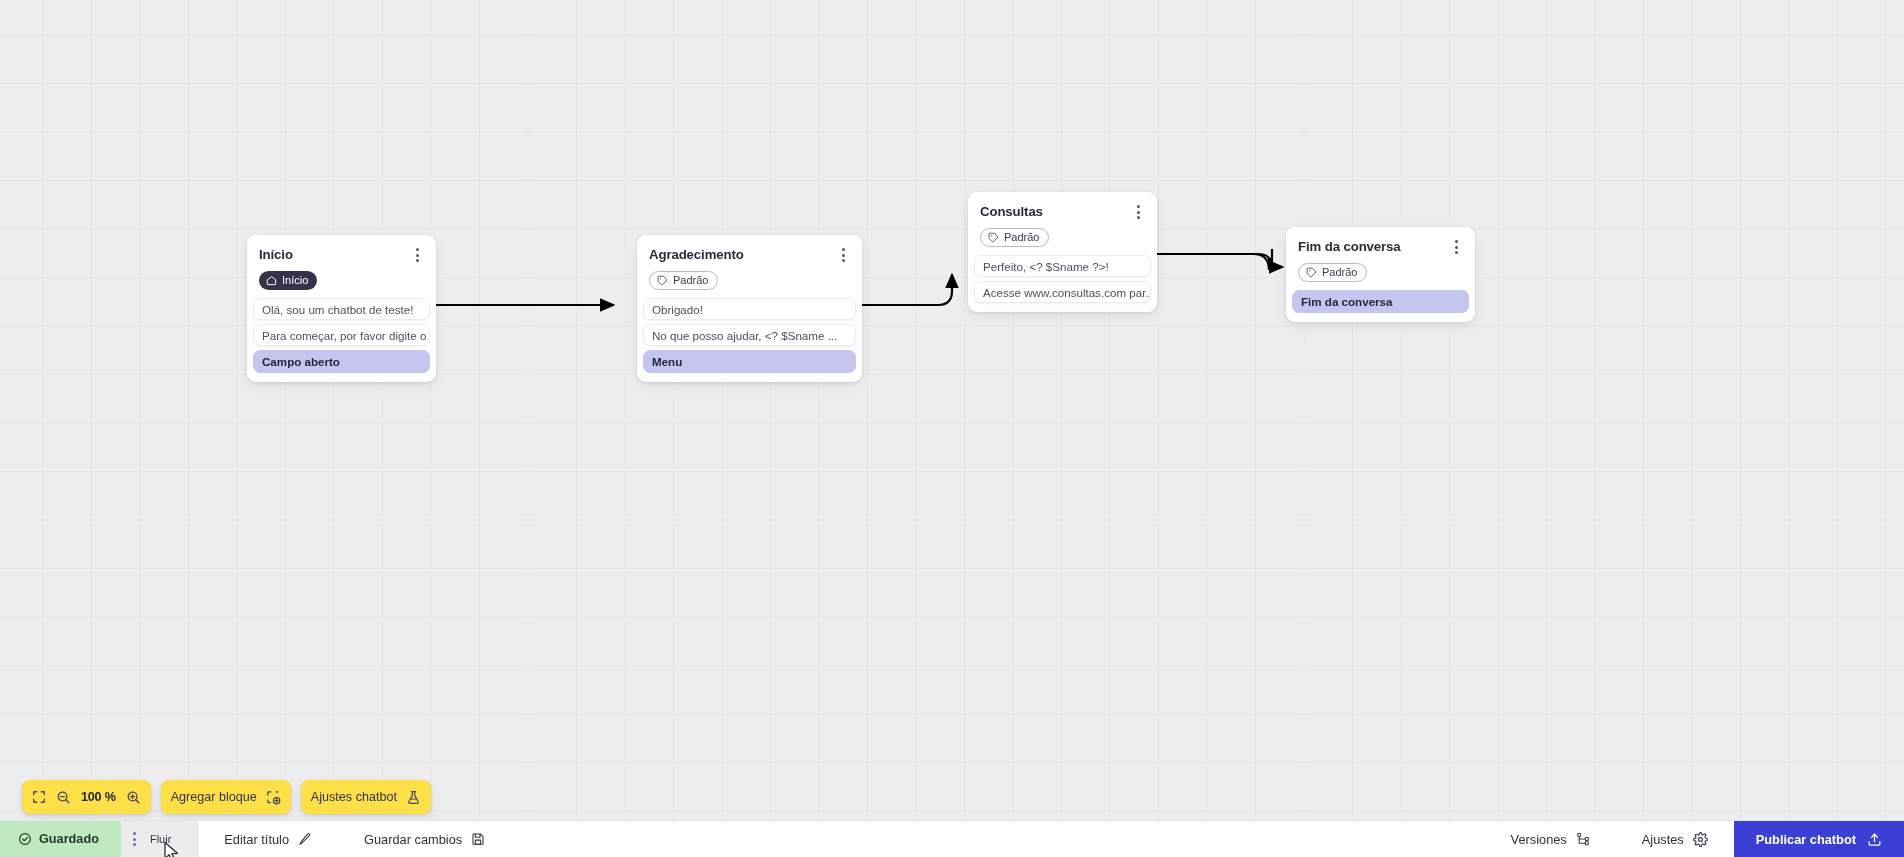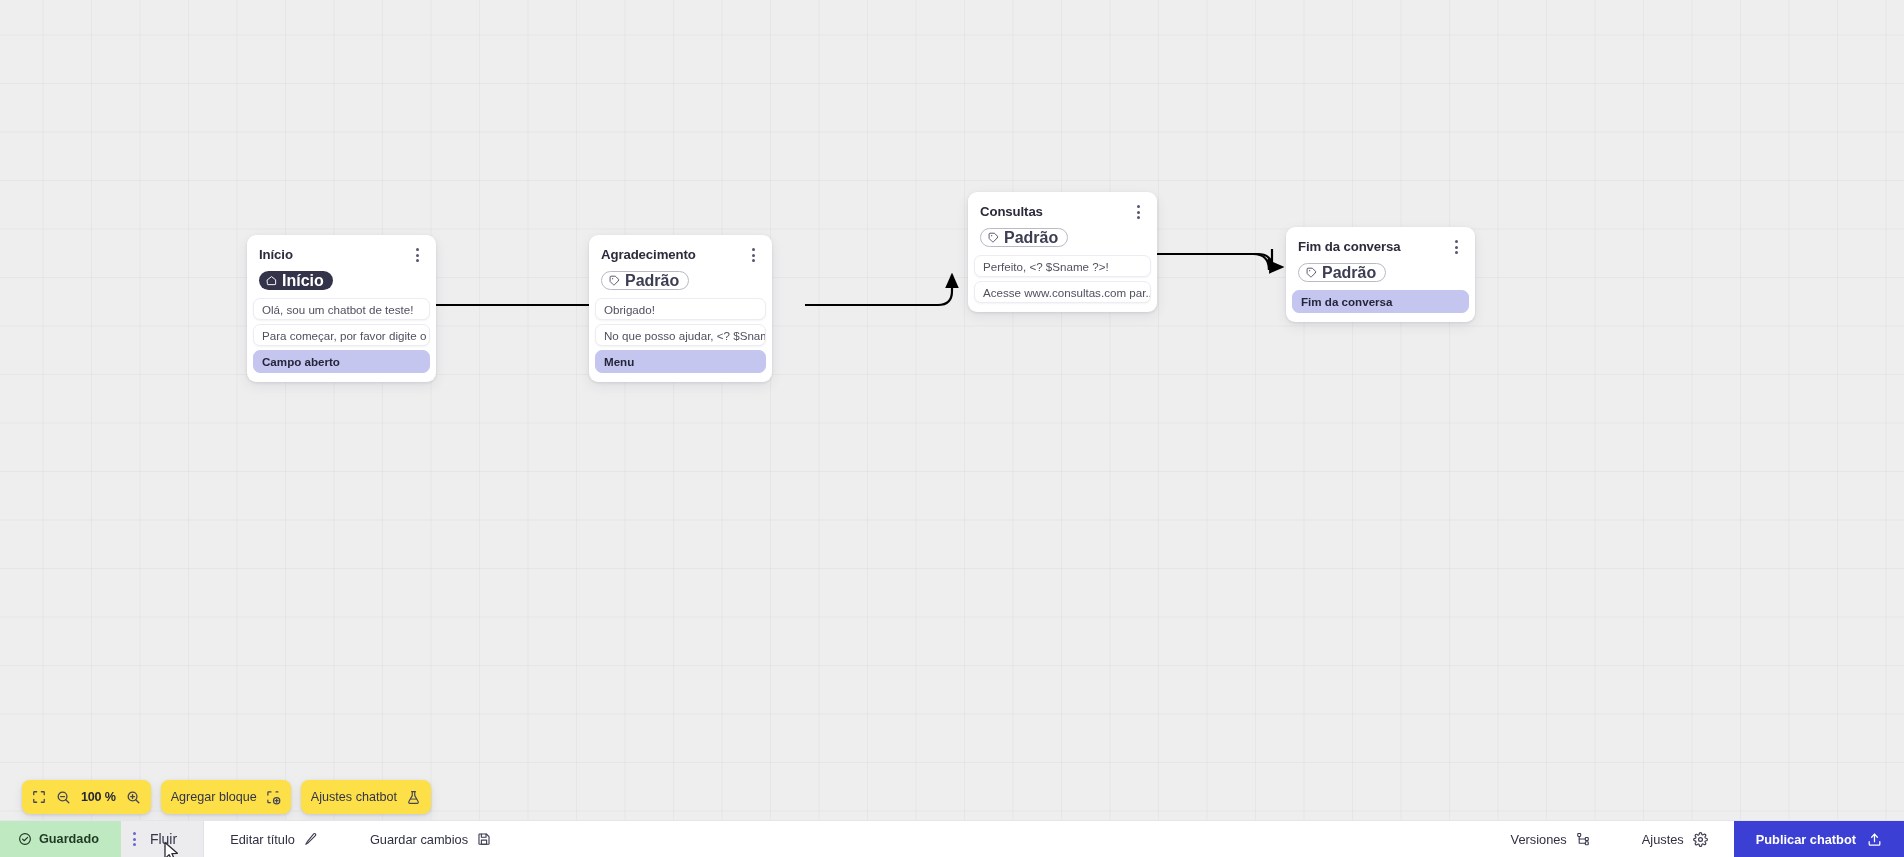--- a/index.html
+++ b/index.html
@@ -63,22 +63,22 @@
 
   .badge-row { padding: 7px 12px 0 12px; }
 
   .badge {
     display: inline-flex;
     align-items: center;
     gap: 5px;
     height: 19px;
     padding: 0 9px 0 7px;
     border-radius: 11px;
-    font-size: 16px;
-    font-weight: 700;
+    font-size: 11px;
+    font-weight: 400;
     line-height: 1;
     white-space: nowrap;
   }
   .badge.dark { background: #33344a; color: #ffffff; }
   .badge.outline { background: #ffffff; color: #3c3d52; border: 1px solid #b9bac6; }
   .badge svg { display: block; }
 
   .rows { padding: 8px 6px 0 6px; display: flex; flex-direction: column; gap: 4px; }
 
   .row {
@@ -171,21 +171,21 @@
   }
   .flow-tab {
     display: flex; align-items: center; gap: 14px;
     background: #ececef;
     padding: 0 26px 0 12px;
     border-right: 1px solid #e0e0e6;
     cursor: pointer;
   }
   .flow-tab .dots { display:flex; flex-direction: column; gap: 2.5px; align-items:center; }
   .flow-tab .dots i { width: 3px; height: 3px; border-radius: 50%; background: #6769c8; }
-  .flow-tab .lbl { font-size: 14px; color: #33344a; font-weight: 400; }
+  .flow-tab .lbl { font-size: 11px; color: #33344a; font-weight: 400; }
 
   .bar-action {
     display: flex; align-items: center; gap: 9px;
     padding: 0 26px;
     font-size: 12.8px;
     color: #2f3042;
     cursor: pointer;
     white-space: nowrap;
   }
   .spacer { flex: 1 1 auto; }
@@ -239,21 +239,21 @@
         <span>Início</span>
       </span>
     </div>
     <div class="rows">
       <div class="row msg">Olá, sou um chatbot de teste!</div>
       <div class="row msg">Para começar, por favor digite o ...</div>
       <div class="row accent">Campo aberto</div>
     </div>
   </div>
 
-  <div class="node" style="left:589px; top:235px; width:183px;">
+  <div class="node" style="left:637px; top:235px; width:225px;">
     <div class="node-head">
       <div class="node-title">Agradecimento</div>
       <div class="kebab">
           <i></i>
           <i></i>
           <i></i>
         </div>
     </div>
     <div class="badge-row">
       <span class="badge outline">

